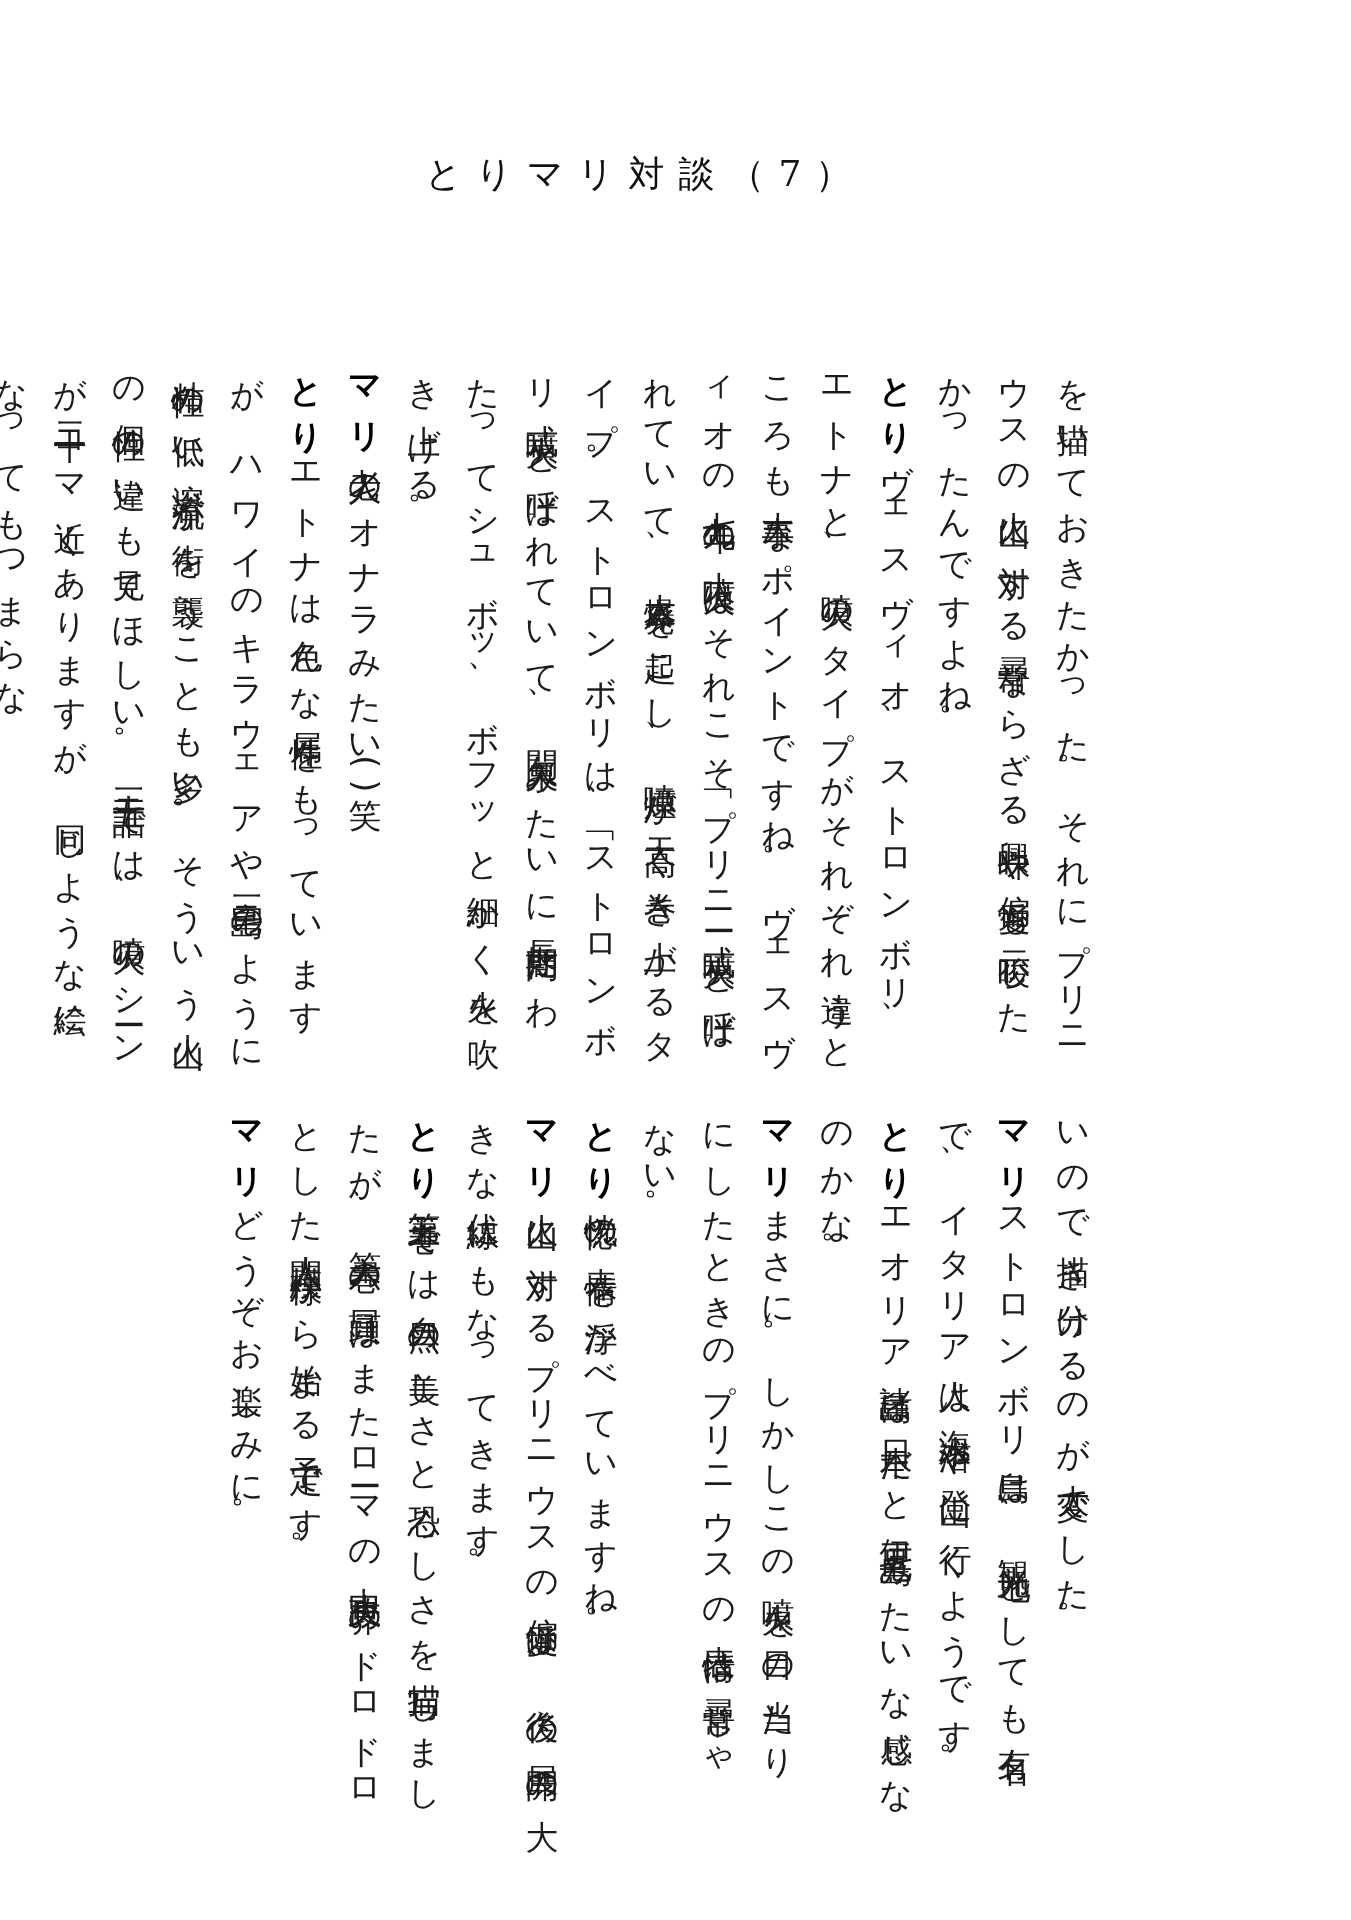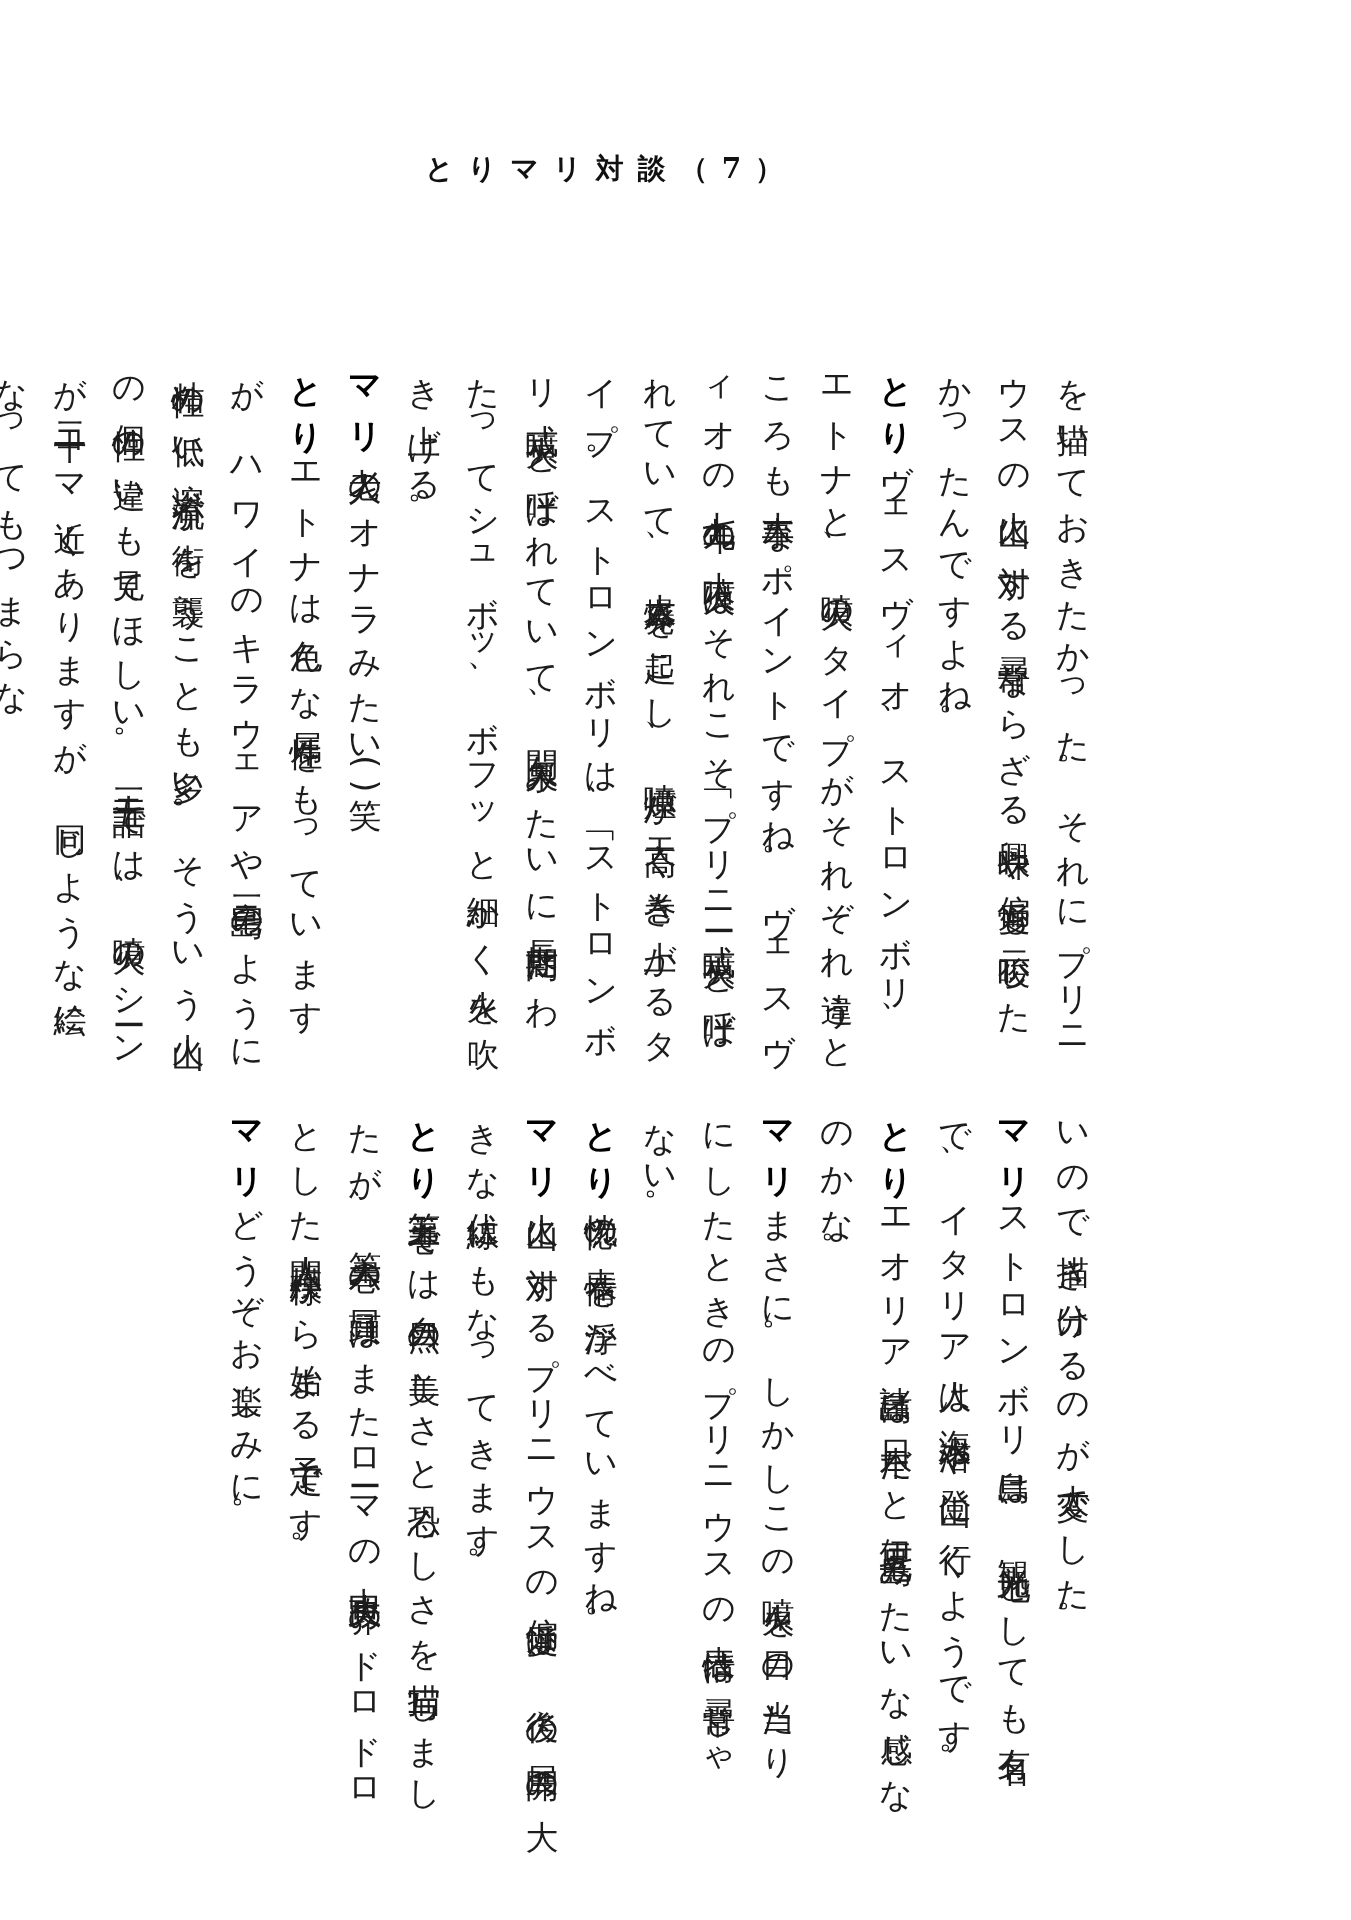--- a/index.html
+++ b/index.html
@@ -1,21 +1,21 @@
 <!DOCTYPE html>
 <html><head>
 <meta charset="utf-8">
 <style>
   html, body { margin: 0; padding: 0; background: #ffffff; }
   body { width: 1351px; height: 1920px; position: relative; overflow: hidden;
          font-family: "DejaVu Sans", "Liberation Sans", sans-serif; color: #1a1a1a; }
   .title {
     position: absolute; left: 425px; top: 150px; width: 520px; height: 60px;
     font-family: "DejaVu Serif", "Liberation Serif", serif;
-    font-size: 28px; letter-spacing: 14px; color: #111; white-space: nowrap; font-weight: bold;
+    font-size: 36px; letter-spacing: 14px; color: #111; white-space: nowrap;
   }
   .block {
     position: absolute;
     writing-mode: vertical-rl;
     -webkit-writing-mode: vertical-rl;
     font-size: 33px;
     line-height: 59px;
     letter-spacing: 5.6px;
     color: #1c1c1c;
   }

